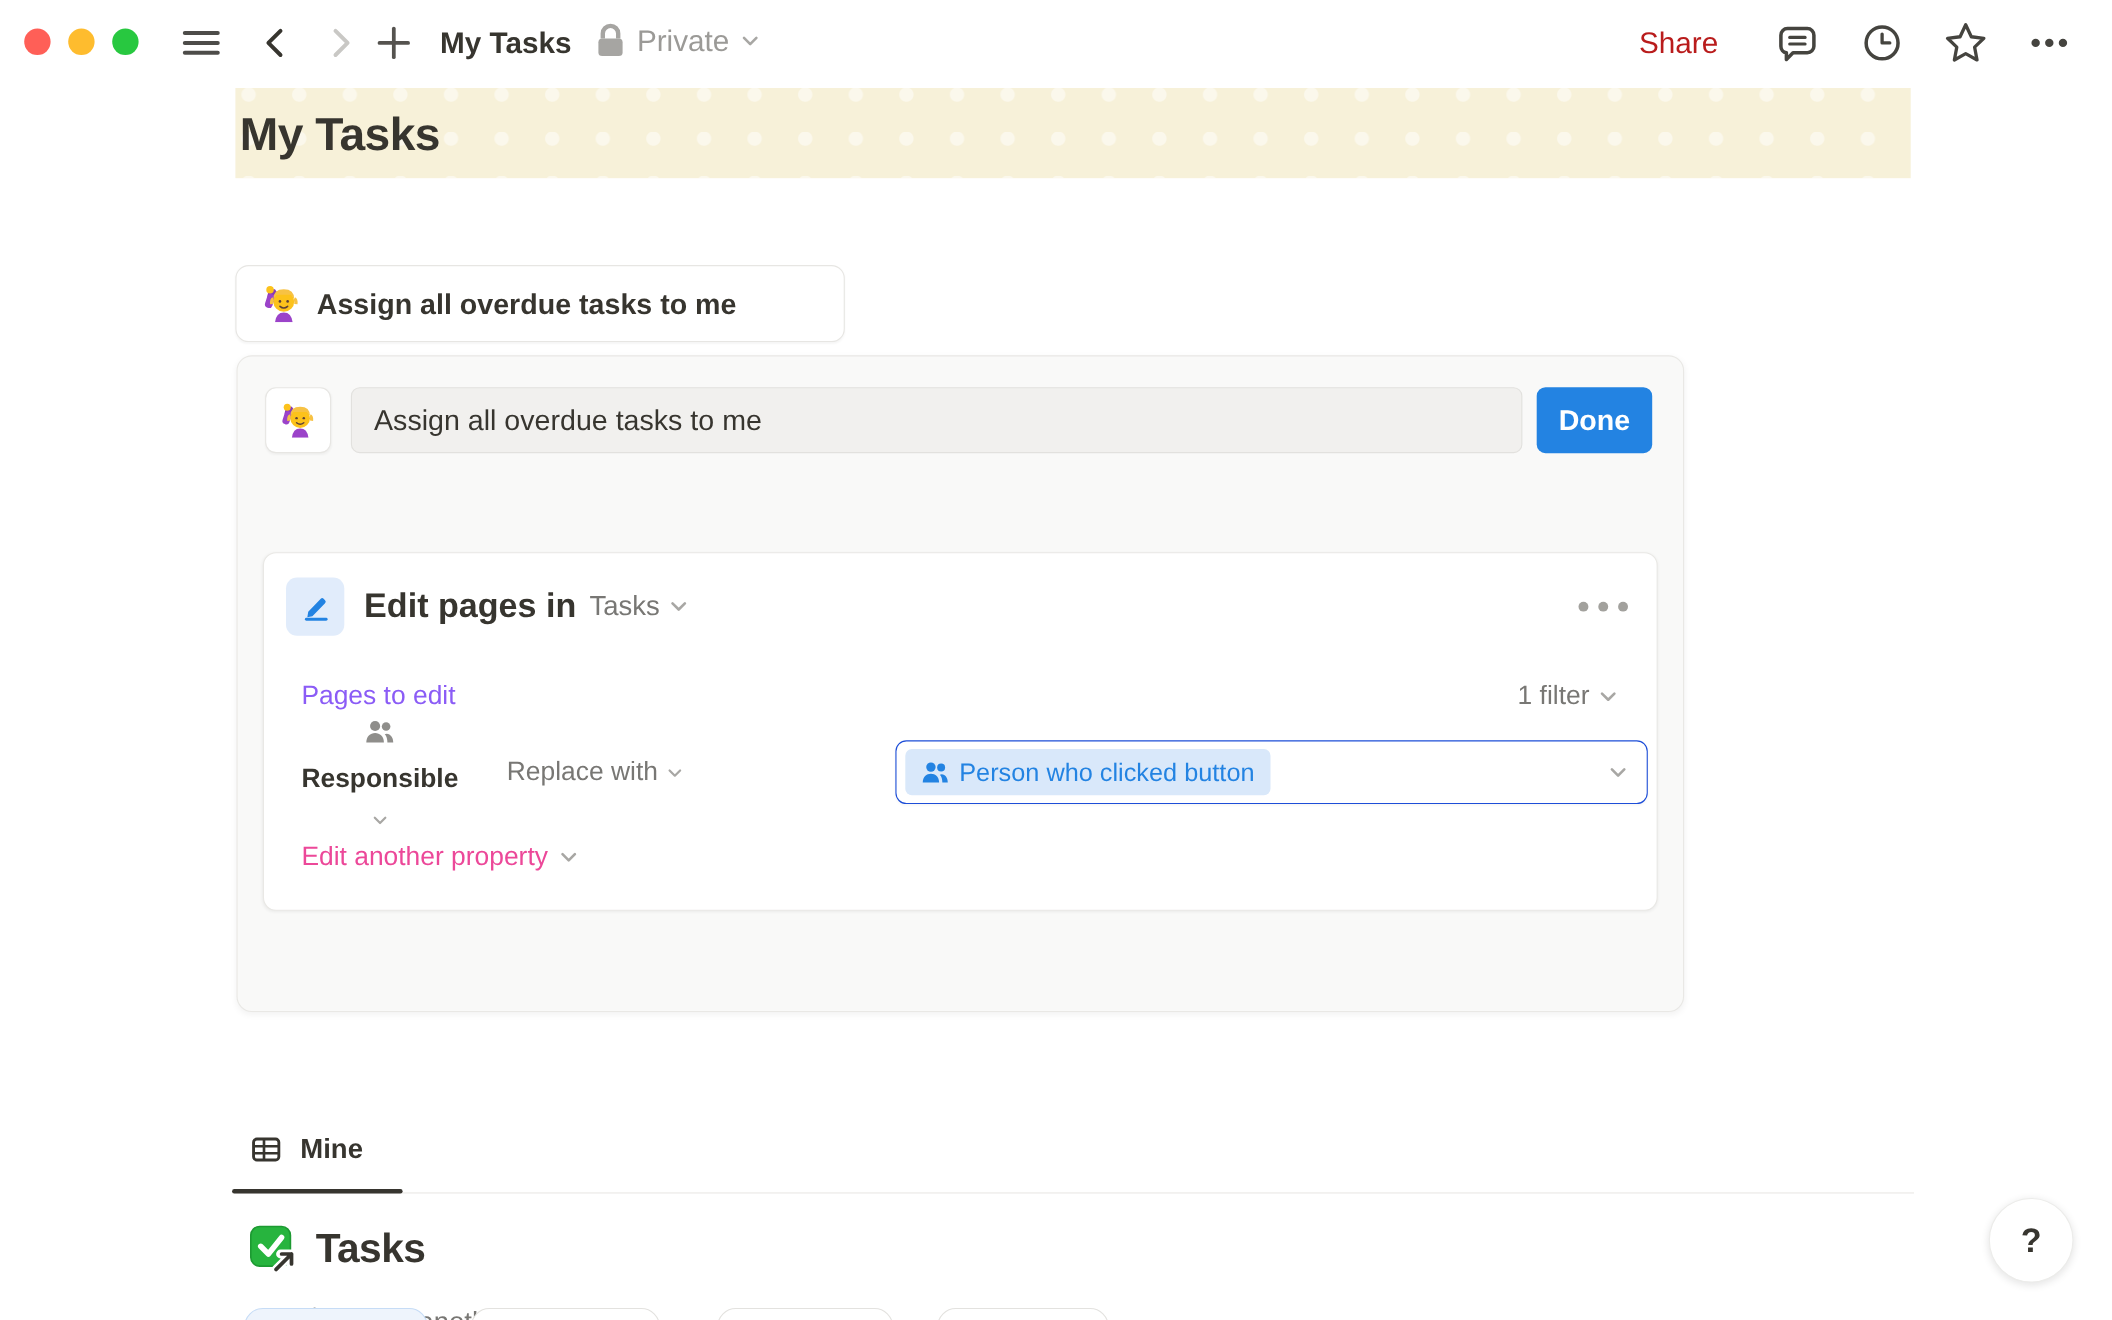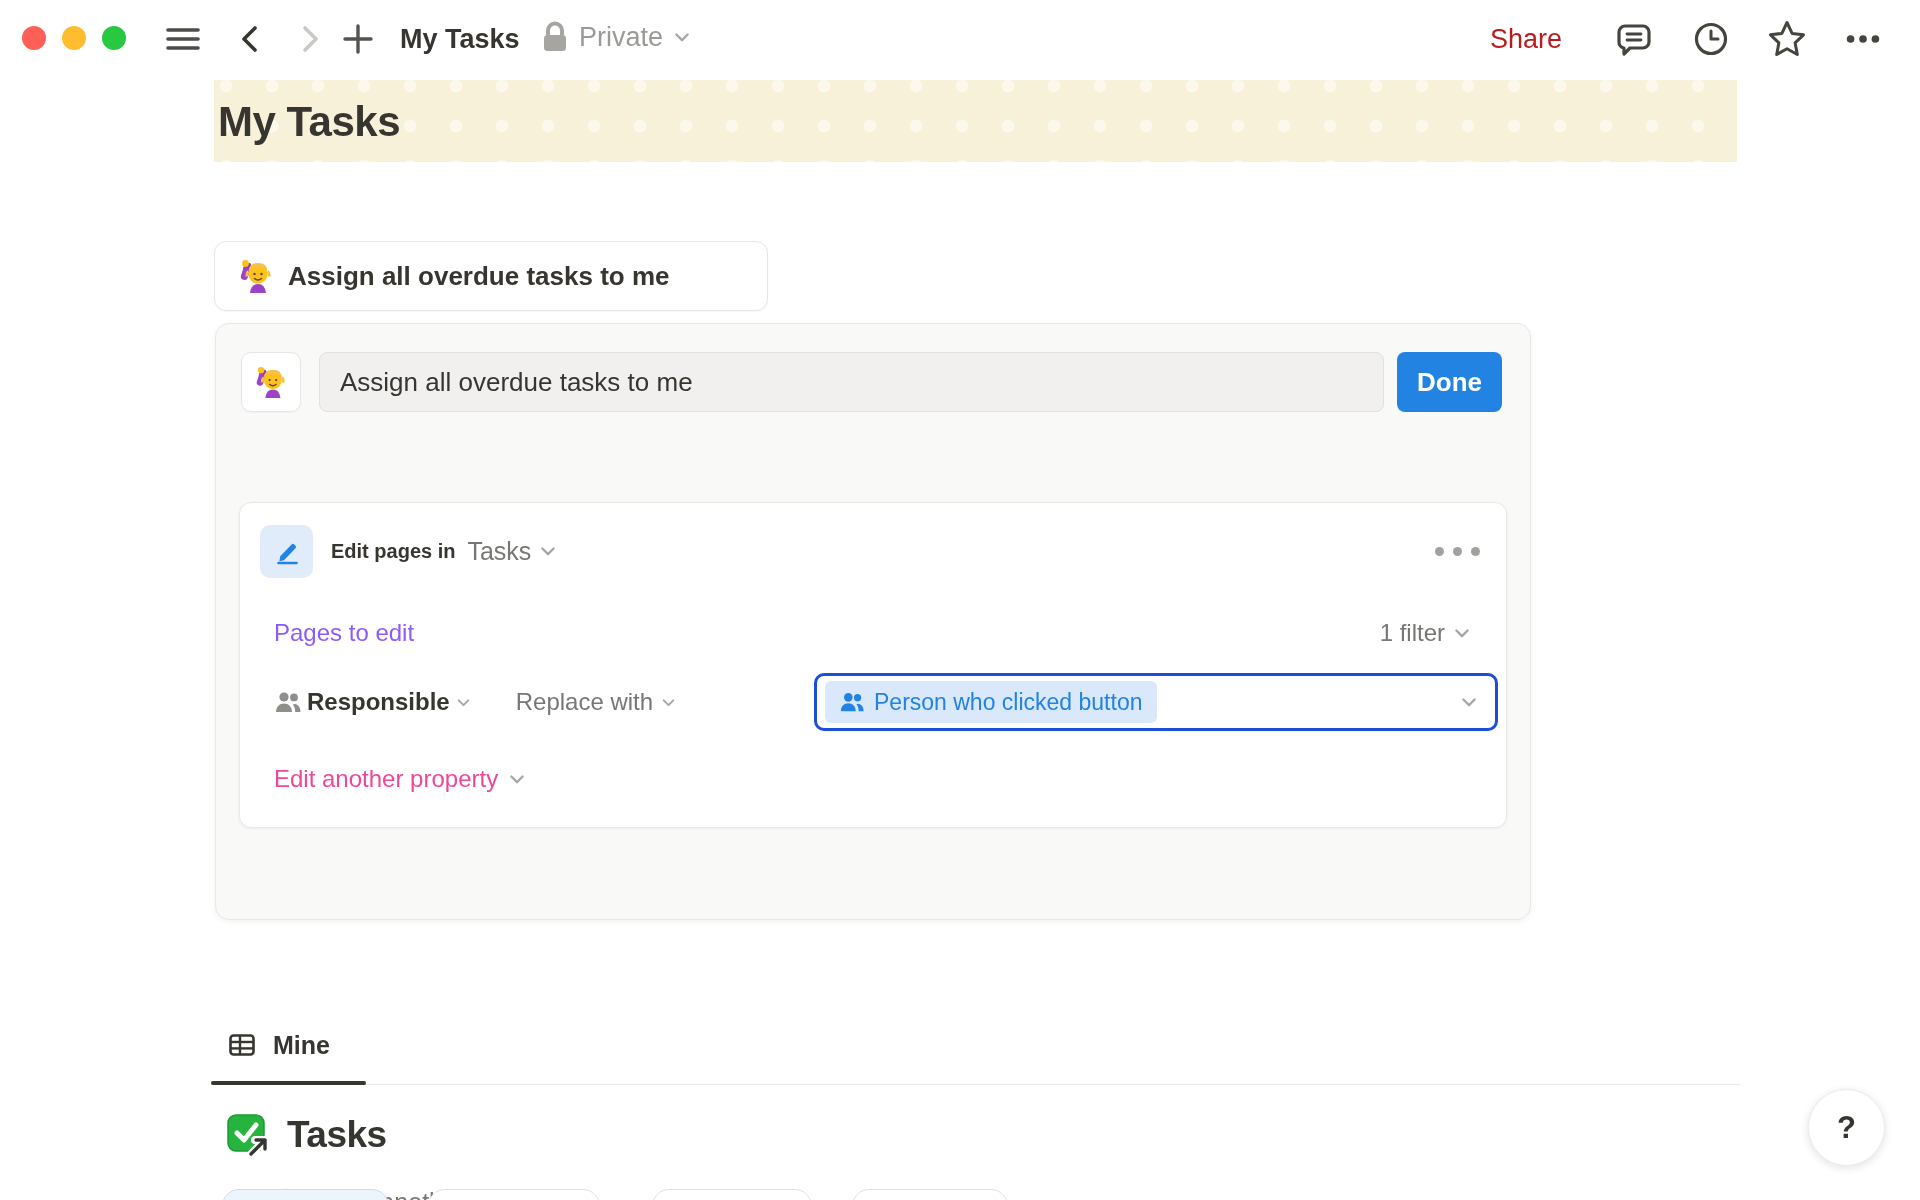--- a/index.html
+++ b/index.html
@@ -43,34 +43,34 @@
     border-radius:8px; font-size:26px; color:#37352f; padding:0 20px;
     font-family:"Liberation Sans","DejaVu Sans",sans-serif; outline:none; }
   .done-btn { margin-left:auto; width:105px; height:60px; background:#2383e2; color:#fff; border:none;
     border-radius:8px; font-size:26px; font-weight:600; font-family:"Liberation Sans","DejaVu Sans",sans-serif; cursor:pointer; } 
   .when-label { position:absolute; left:33px; top:453px; font-size:22px; color:#787774; }
 
   .card { position:absolute; left:23px; top:178px; width:1268px; height:326px; background:#fff;
     border:1px solid #e9e8e5; border-radius:12px; box-shadow:0 1px 3px rgba(15,15,15,.06); }
   .card-head { position:absolute; left:20px; top:20px; right:20px; height:56px; display:flex; align-items:center; }
   .edit-tile { width:53px; height:53px; border-radius:10px; background:#e1ecfb; display:flex; align-items:center; justify-content:center; }
-  .card-head .action { margin-left:18px; font-size:20px; font-weight:700; color:#37352f; }
+  .card-head .action { margin-left:18px; font-size:31px; font-weight:700; color:#37352f; }
   .card-head .target { margin-left:12px; font-size:25px; color:#787774; display:flex; align-items:center; gap:7px; cursor:pointer; }
   .card-dots { margin-left:auto; display:flex; gap:9px; padding:6px; cursor:pointer; }
   .card-dots i { width:9px; height:9px; border-radius:50%; background:#a2a19d; }
 
   .card-row2 { position:absolute; left:34px; right:34px; top:106px; height:48px; display:flex; align-items:center; }
   .pages-lbl { font-size:24px; color:#8b5cf6; }
   .filter-dd { margin-left:auto; display:flex; align-items:center; gap:7px; font-size:24px; color:#787774; cursor:pointer; }
 
   .card-row3 { position:absolute; left:34px; right:8px; top:170px; height:58px; display:flex; align-items:center; }
-  .prop-dd { display:flex; align-items:center; gap:5px; cursor:pointer; }
+  .prop-dd { display:flex; align-items:center; gap:15px; cursor:pointer;flex-direction:column; }
   .prop-dd .nm { font-size:24px; font-weight:600; color:#37352f; }
   .op-dd { display:flex; align-items:center; gap:7px; margin-left:44px; font-size:24px; color:#787774; cursor:pointer; }
-  .val-select { margin-left:auto; width:684px; height:58px; background:#fff; border:3px solid #1d4ed8; border-radius:10px;
+  .val-select { margin-left:auto; width:684px; height:58px; background:#fff; border:1px solid #1d4ed8; border-radius:10px;
     display:flex; align-items:center; padding:0 16px 0 8px; box-shadow:0 1px 2px rgba(15,15,15,.03); cursor:pointer; }
   .chip { height:42px; background:#d9e8fa; border-radius:6px; display:flex; align-items:center; gap:9px; padding:0 14px; }
   .chip .ct { font-size:23px; color:#2383e2; font-weight:500; white-space:nowrap; }
   .val-select .chev { margin-left:auto; }
 
   .card-row4 { position:absolute; left:34px; top:252px; height:48px; display:flex; align-items:center; gap:9px;
     font-size:24px; color:#ec4899; cursor:pointer; }
 
   .add-step { position:absolute; left:55px; top:850px; height:56px; display:flex; align-items:center; gap:28px;
     font-size:25px; color:#787774; cursor:pointer; }

